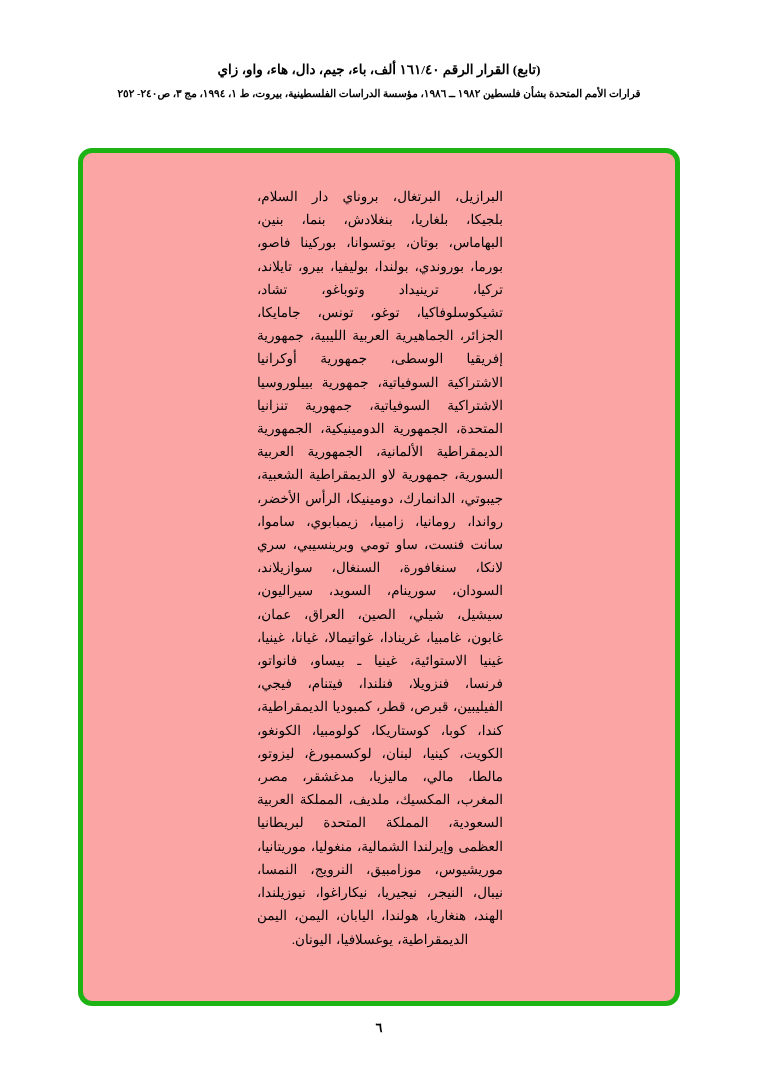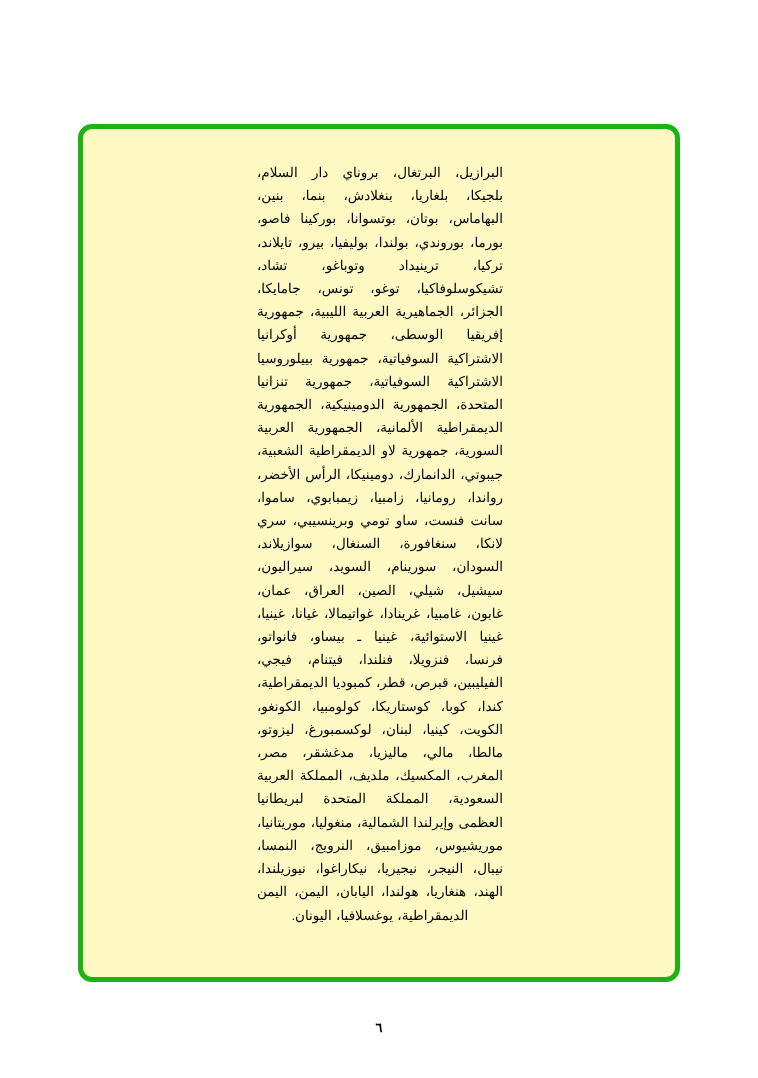--- a/index.html
+++ b/index.html
@@ -37,28 +37,28 @@
   }
   .header-sub {
     font-size: 10.5px;
     font-weight: bold;
     direction: rtl;
     margin-top: 6px;
     line-height: 16px;
   }
   .frame {
     position: absolute;
-    top: 124px;
+    top: 148px;
     left: 78px;
     width: 602px;
     height: 858px;
     border: 5px solid #1db315;
     border-radius: 14px;
     box-sizing: border-box;
-    background: #fef9c3;
+    background: #fca5a5;
   }
   .body-text {
     position: absolute;
     top: 32px;
     right: 172px;
     width: 246px;
     direction: rtl;
     text-align: justify;
     text-align-last: center;
     font-size: 13.5px;
@@ -74,20 +74,24 @@
     font-size: 13px;
     font-weight: bold;
     direction: rtl;
   }
 </style>
 </head>
 <body>
 
 <div class="page">
 
+  <div class="header">
+    <div class="header-title">(تابع) القرار الرقم ١٦١/٤٠ ألف، باء، جيم، دال، هاء، واو، زاي</div>
+    <div class="header-sub">قرارات الأمم المتحدة بشأن فلسطين ١٩٨٢ ــ ١٩٨٦، مؤسسة الدراسات الفلسطينية، بيروت، ط ١، ١٩٩٤، مج ٣، ص٢٤٠- ٢٥٢</div>
+  </div>
 
   <div class="frame">
     <div class="body-text">البرازيل، البرتغال، بروناي دار السلام، بلجيكا، بلغاريا، بنغلادش، بنما، بنين، البهاماس، بوتان، بوتسوانا، بوركينا فاصو، بورما، بوروندي، بولندا، بوليفيا، بيرو، تايلاند، تركيا، ترينيداد وتوباغو، تشاد، تشيكوسلوفاكيا، توغو، تونس، جامايكا، الجزائر، الجماهيرية العربية الليبية، جمهورية إفريقيا الوسطى، جمهورية أوكرانيا الاشتراكية السوفياتية، جمهورية بييلوروسيا الاشتراكية السوفياتية، جمهورية تنزانيا المتحدة، الجمهورية الدومينيكية، الجمهورية الديمقراطية الألمانية، الجمهورية العربية السورية، جمهورية لاو الديمقراطية الشعبية، جيبوتي، الدانمارك، دومينيكا، الرأس الأخضر، رواندا، رومانيا، زامبيا، زيمبابوي، ساموا، سانت فنست، ساو تومي وبرينسيبي، سري لانكا، سنغافورة، السنغال، سوازيلاند، السودان، سورينام، السويد، سيراليون، سيشيل، شيلي، الصين، العراق، عمان، غابون، غامبيا، غرينادا، غواتيمالا، غيانا، غينيا، غينيا الاستوائية، غينيا ـ بيساو، فانواتو، فرنسا، فنزويلا، فنلندا، فيتنام، فيجي، الفيليبين، قبرص، قطر، كمبوديا الديمقراطية، كندا، كوبا، كوستاريكا، كولومبيا، الكونغو، الكويت، كينيا، لبنان، لوكسمبورغ، ليزوتو، مالطا، مالي، ماليزيا، مدغشقر، مصر، المغرب، المكسيك، ملديف، المملكة العربية السعودية، المملكة المتحدة لبريطانيا العظمى وإيرلندا الشمالية، منغوليا، موريتانيا، موريشيوس، موزامبيق، النرويج، النمسا، نيبال، النيجر، نيجيريا، نيكاراغوا، نيوزيلندا، الهند، هنغاريا، هولندا، اليابان، اليمن، اليمن الديمقراطية، يوغسلافيا، اليونان.</div>
   </div>
 
   <div class="footer">٦</div>
 
 </div>
 
 </body></html>

